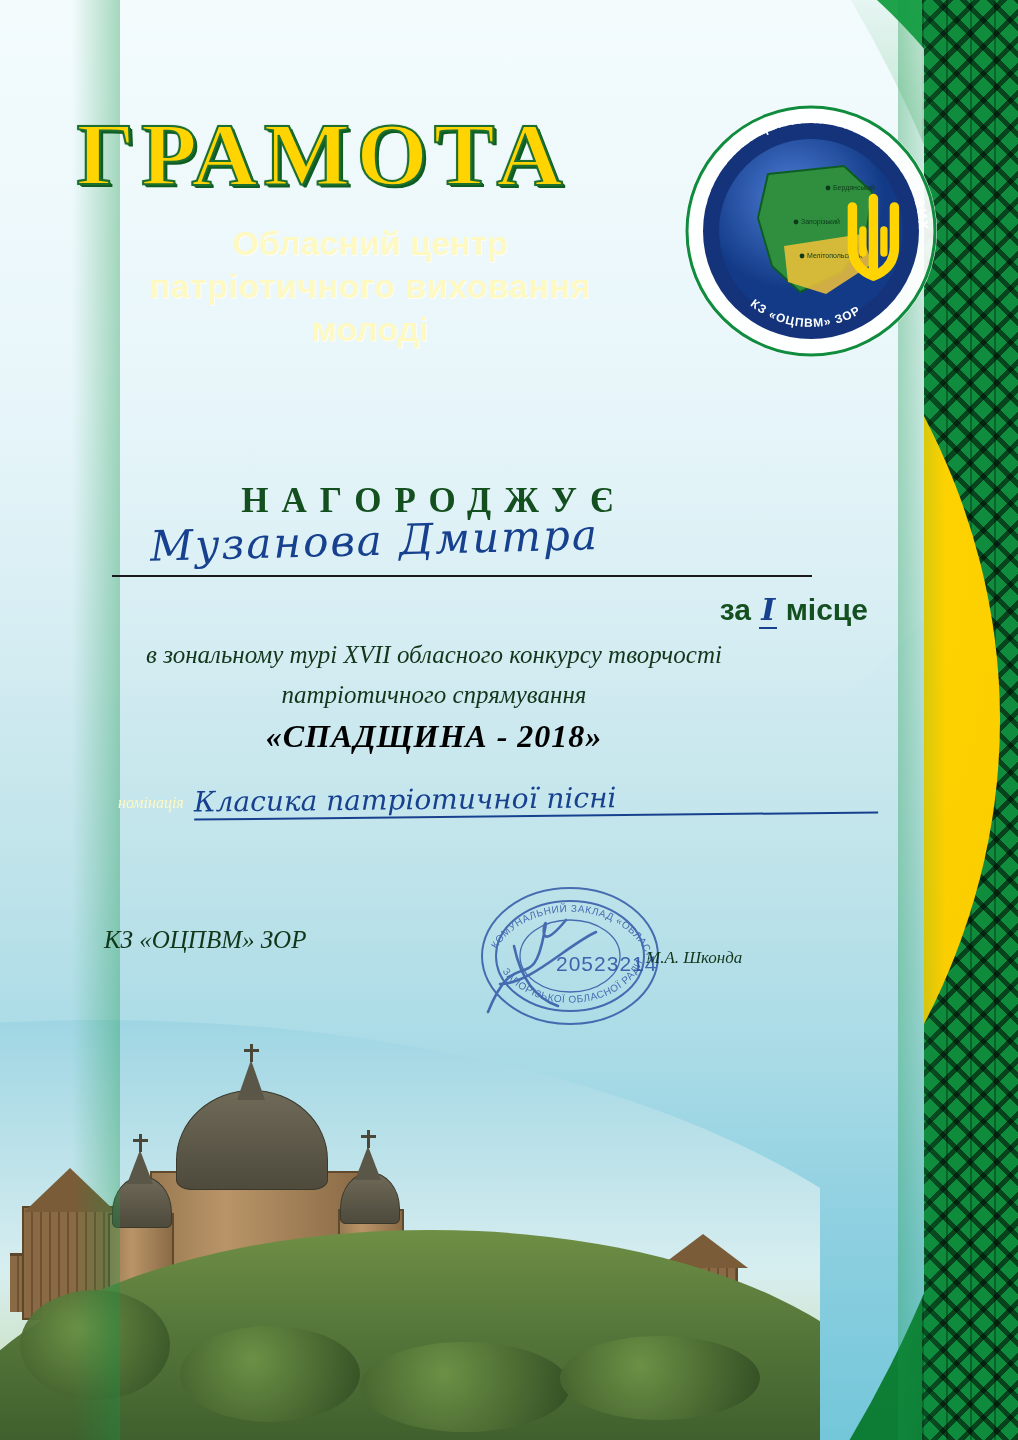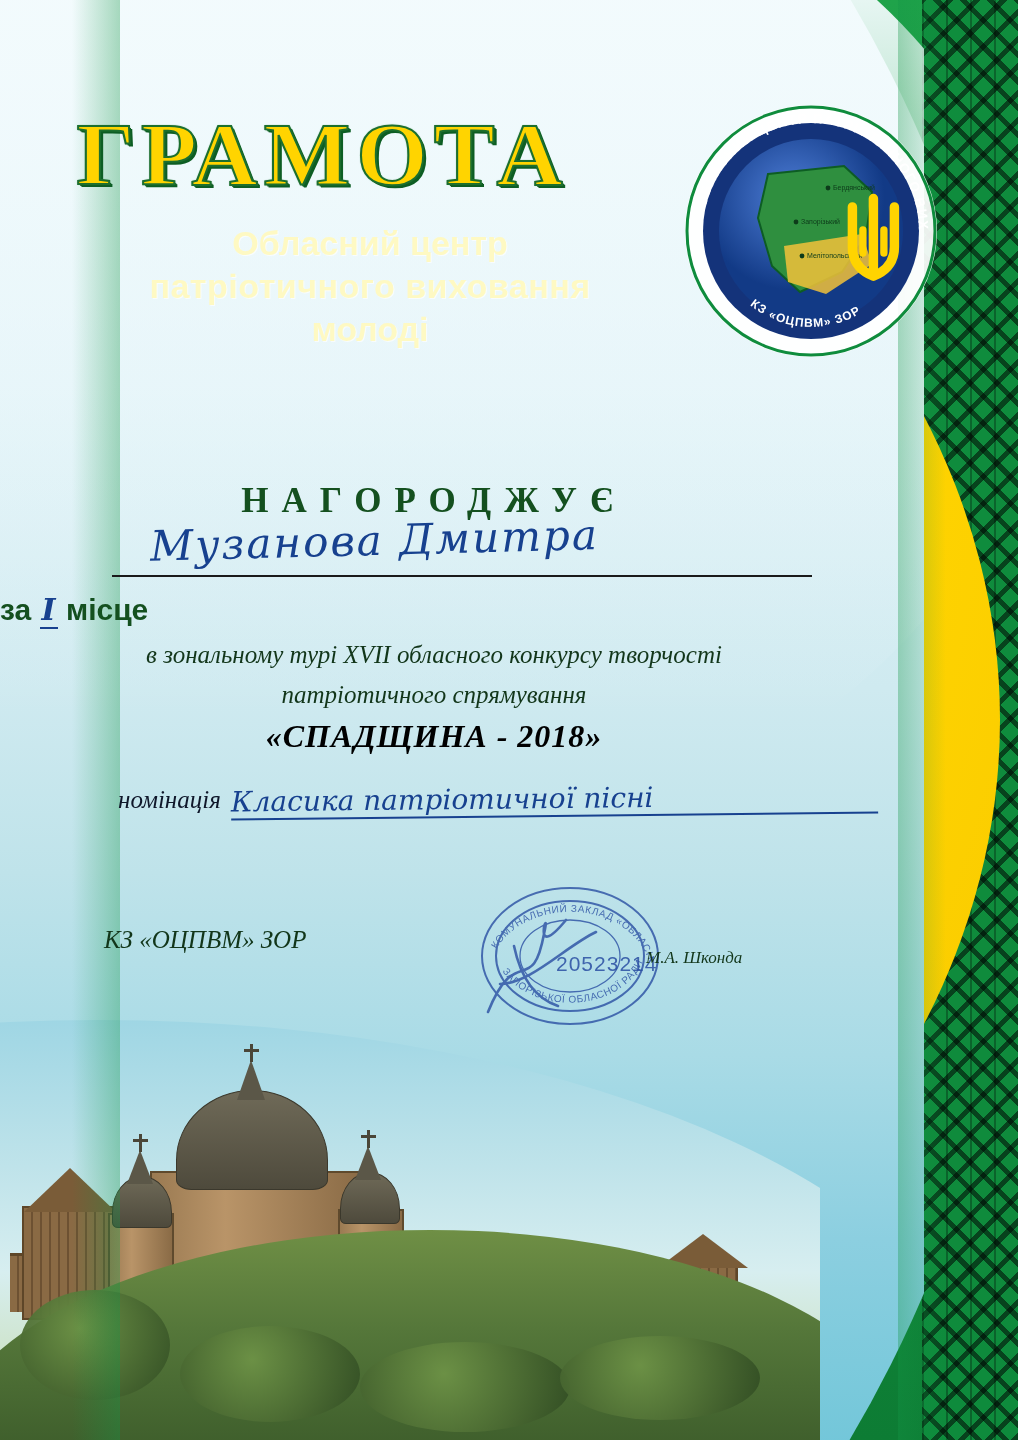--- a/index.html
+++ b/index.html
@@ -240,21 +240,21 @@
     top: 516px;
     font-size: 42px;
     letter-spacing: 2px;
     transform: rotate(-1.5deg);
   }
 
   .place-line {
     position: absolute;
     left: 0; right: 0;
     top: 592px;
-    text-align: left;
+    text-align: right;
     padding-right: 150px;
     font-size: 30px;
     font-weight: bold;
     color: #14501f;
     font-family: "Liberation Sans", sans-serif;
   }
   .place-line .hand {
     font-family: "DejaVu Serif", serif;
     color: #17418f;
     font-style: italic;
@@ -293,22 +293,22 @@
     left: 118px;
     top: 782px;
     width: 760px;
     display: flex;
     align-items: baseline;
     gap: 10px;
   }
   .nomination-label {
     font-family: "Liberation Serif", serif;
     font-style: italic;
-    font-size: 25px;
-    color: #0f172a;
+    font-size: 16px;
+    color: #fef9c3;
   }
   .nomination-value {
     flex: 1;
     font-family: "DejaVu Serif", serif;
     font-style: italic;
     font-size: 28px;
     color: #17418f;
     border-bottom: 2px solid #17418f;
     transform: rotate(-0.6deg);
     white-space: nowrap;

